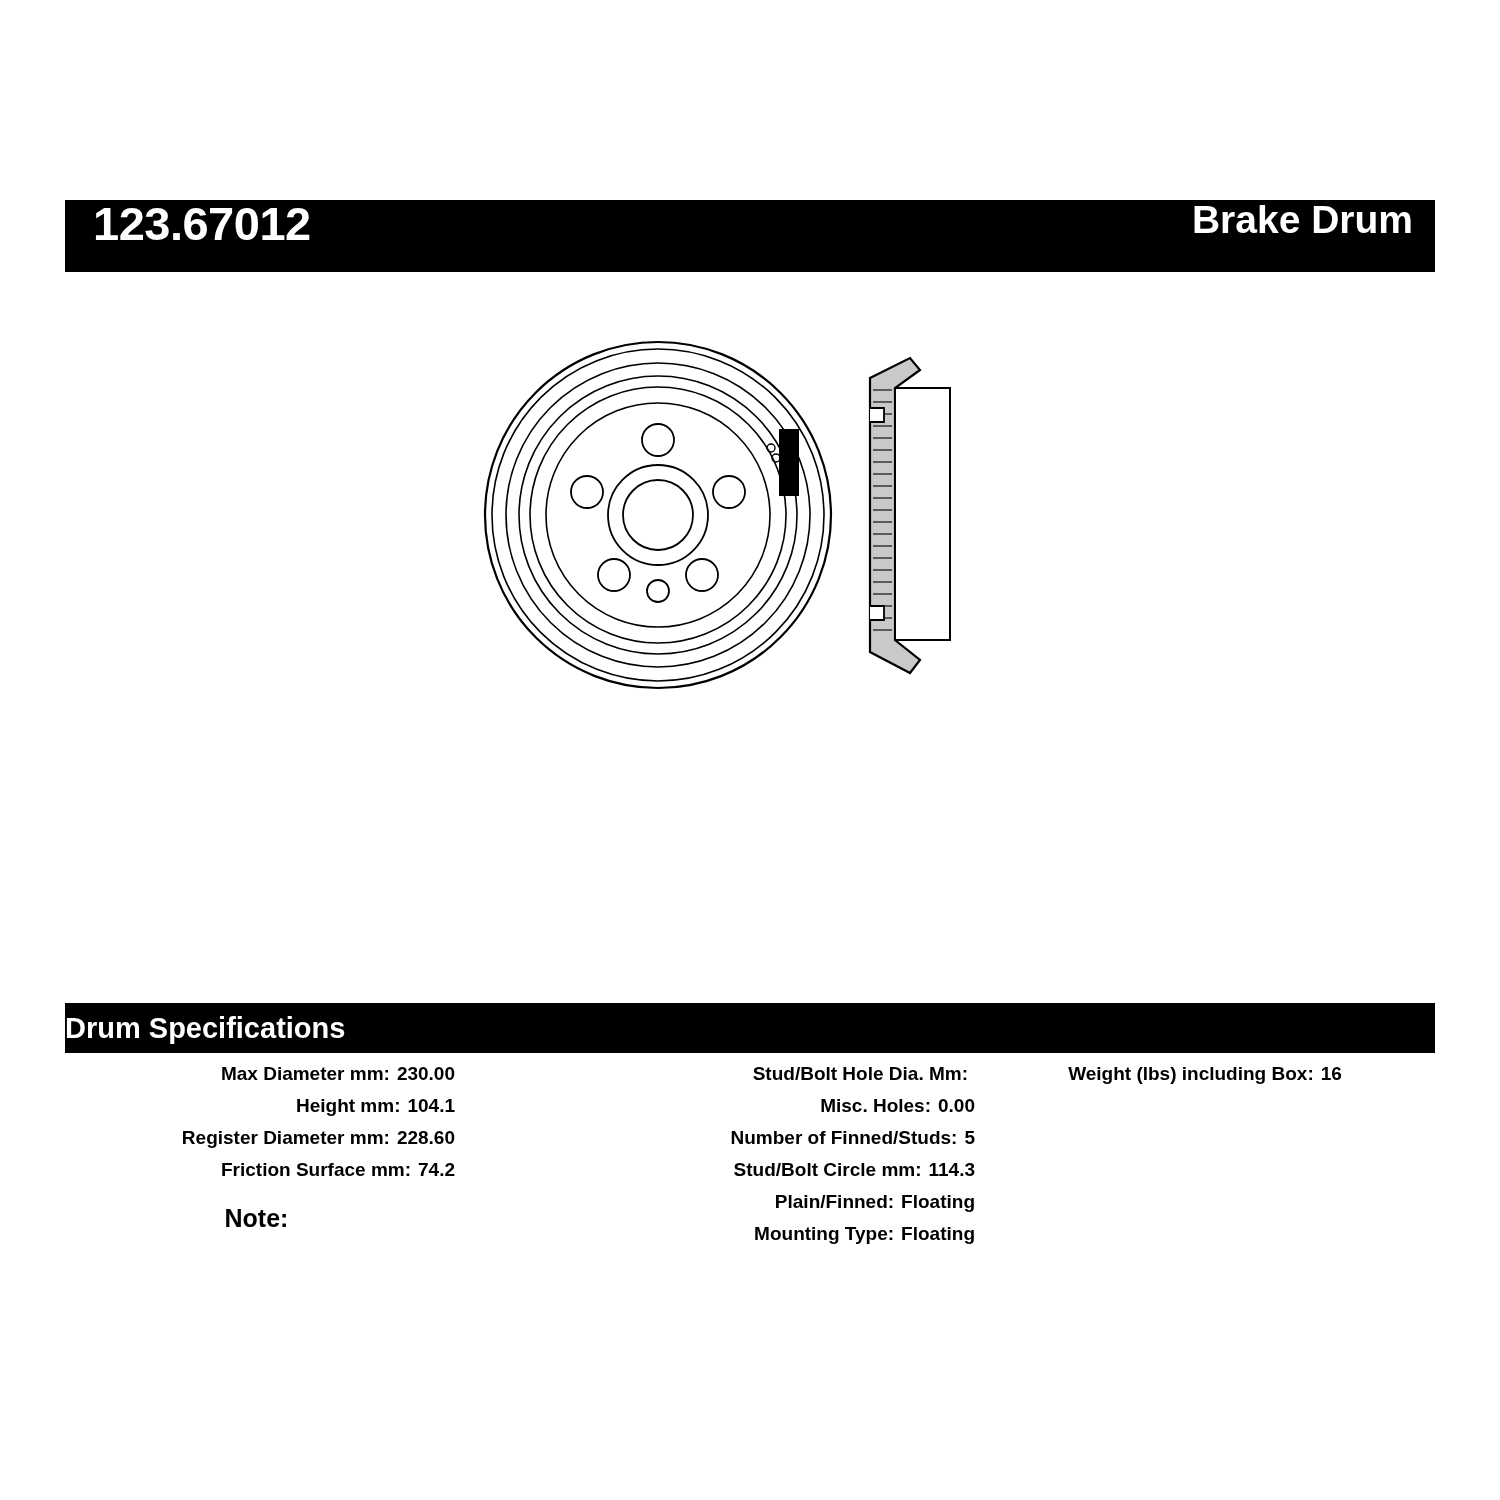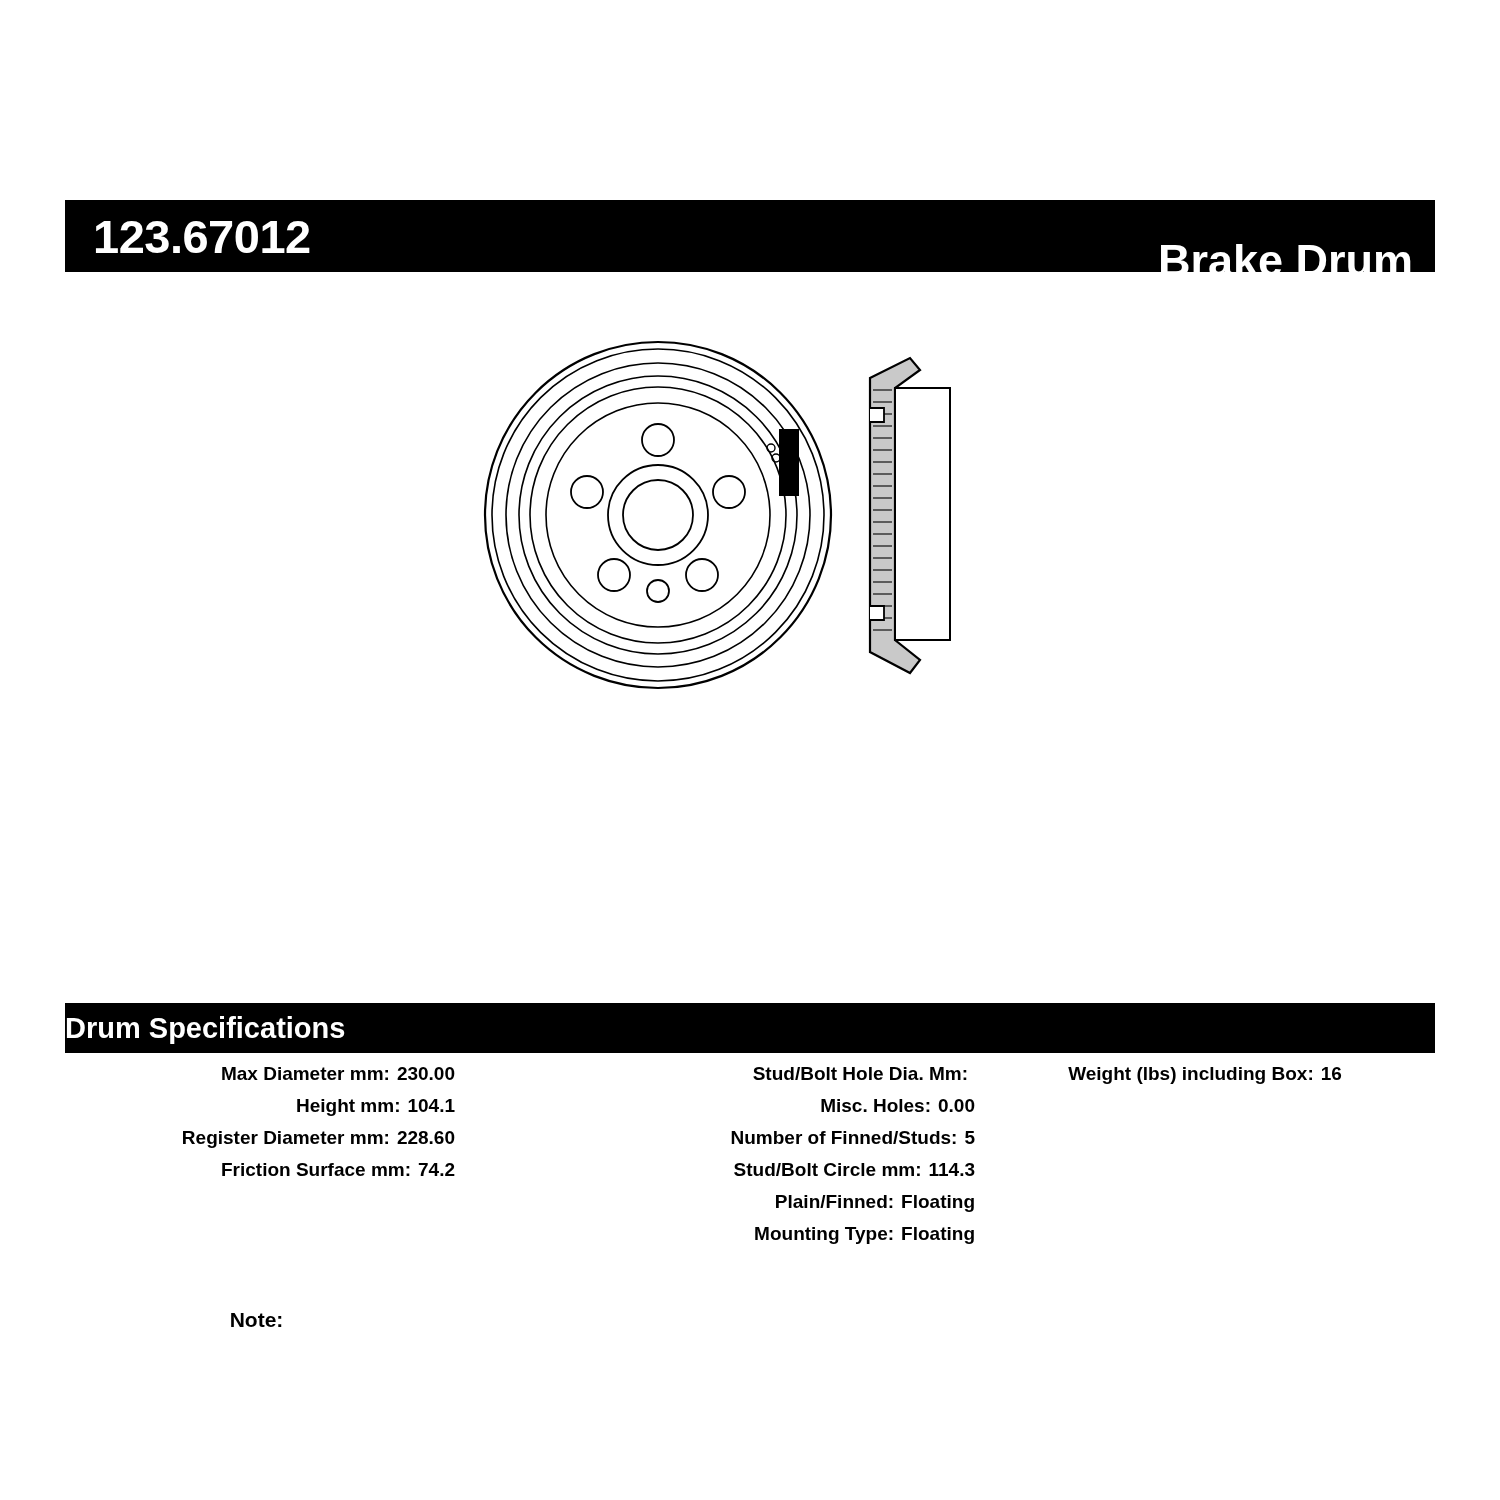--- a/index.html
+++ b/index.html
@@ -18,38 +18,36 @@
 
   
   .header-bar {
     position: absolute;
     left: 65px;
     top: 200px;
     width: 1370px;
     height: 72px;
     background: #000000;
     display: flex;
-    align-items: center;
     justify-content: space-between;
     box-sizing: border-box;
     padding: 0 22px 0 28px;
   }
   .part-number {
     color: #ffffff;
     font-size: 47px;
     font-weight: bold;
     letter-spacing: -0.5px;
     line-height: 1;
   }
   .part-title {
     color: #ffffff;
-    font-size: 45px;
+    font-size: 39px;
     font-weight: bold;
     line-height: 1;
-    margin-top: 48px;
   }
 
   
   .drawing {
     position: absolute;
     left: 480px;
     top: 330px;
     width: 560px;
     height: 370px;
   }
@@ -103,25 +101,25 @@
   }
   .spec-label {
     margin-right: 7px;
   }
   .spec-value {
   }
 
   .note-row {
     position: absolute;
     left: 65px;
-    top: 1308px;
+    top: 1204px;
     width: 390px;
     display: flex;
     justify-content: center;
-    font-size: 21px;
+    font-size: 25px;
     font-weight: bold;
   }
 </style>
 </head>
 <body>
 
 <div class="header-bar">
   <div class="part-number">123.67012</div>
   <div class="part-title">Brake Drum</div>
 </div>

